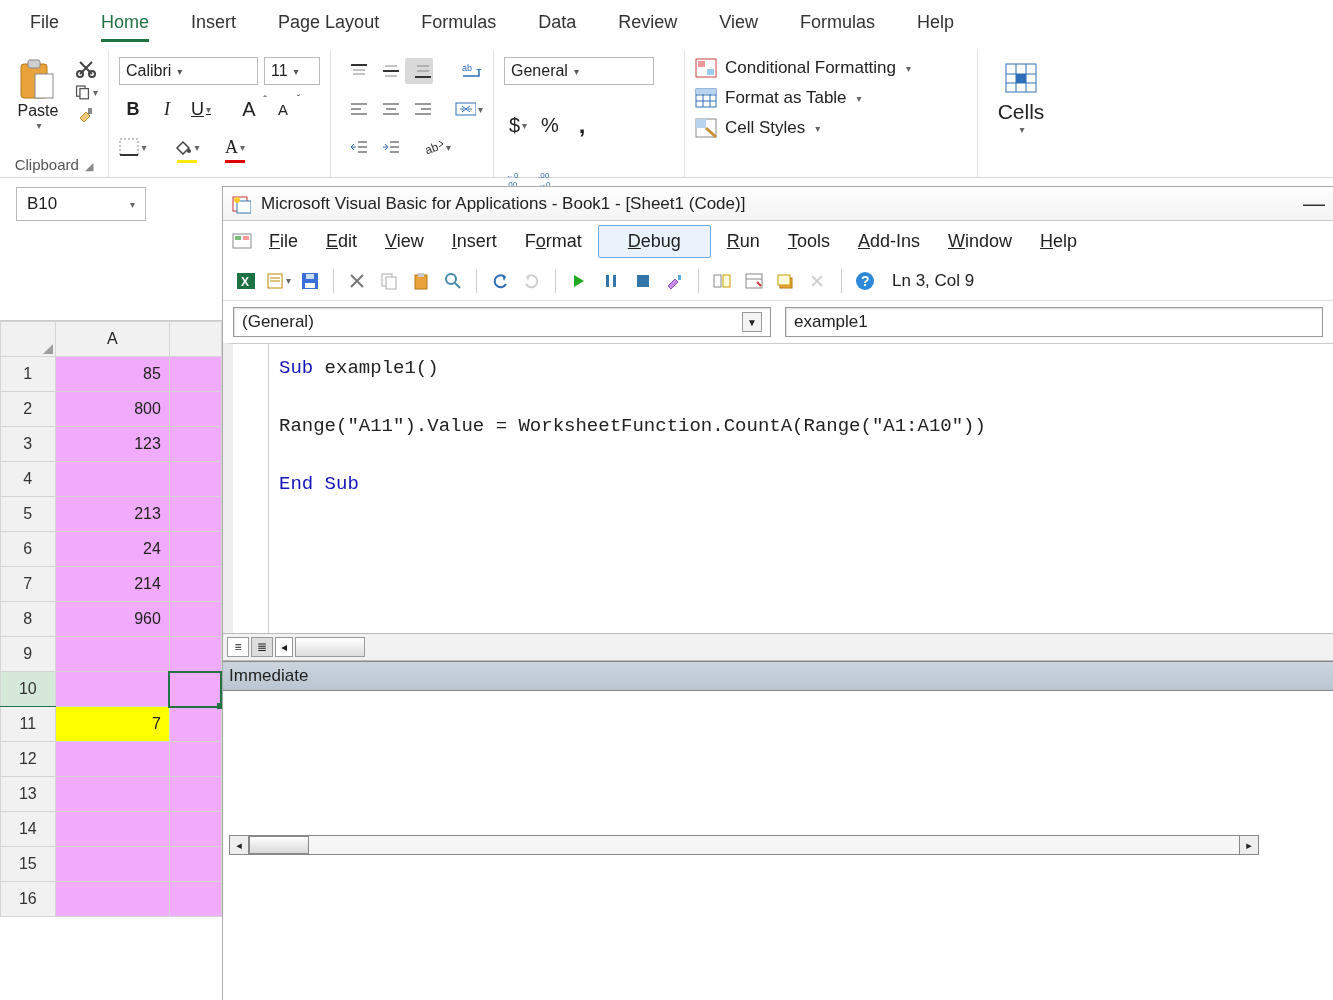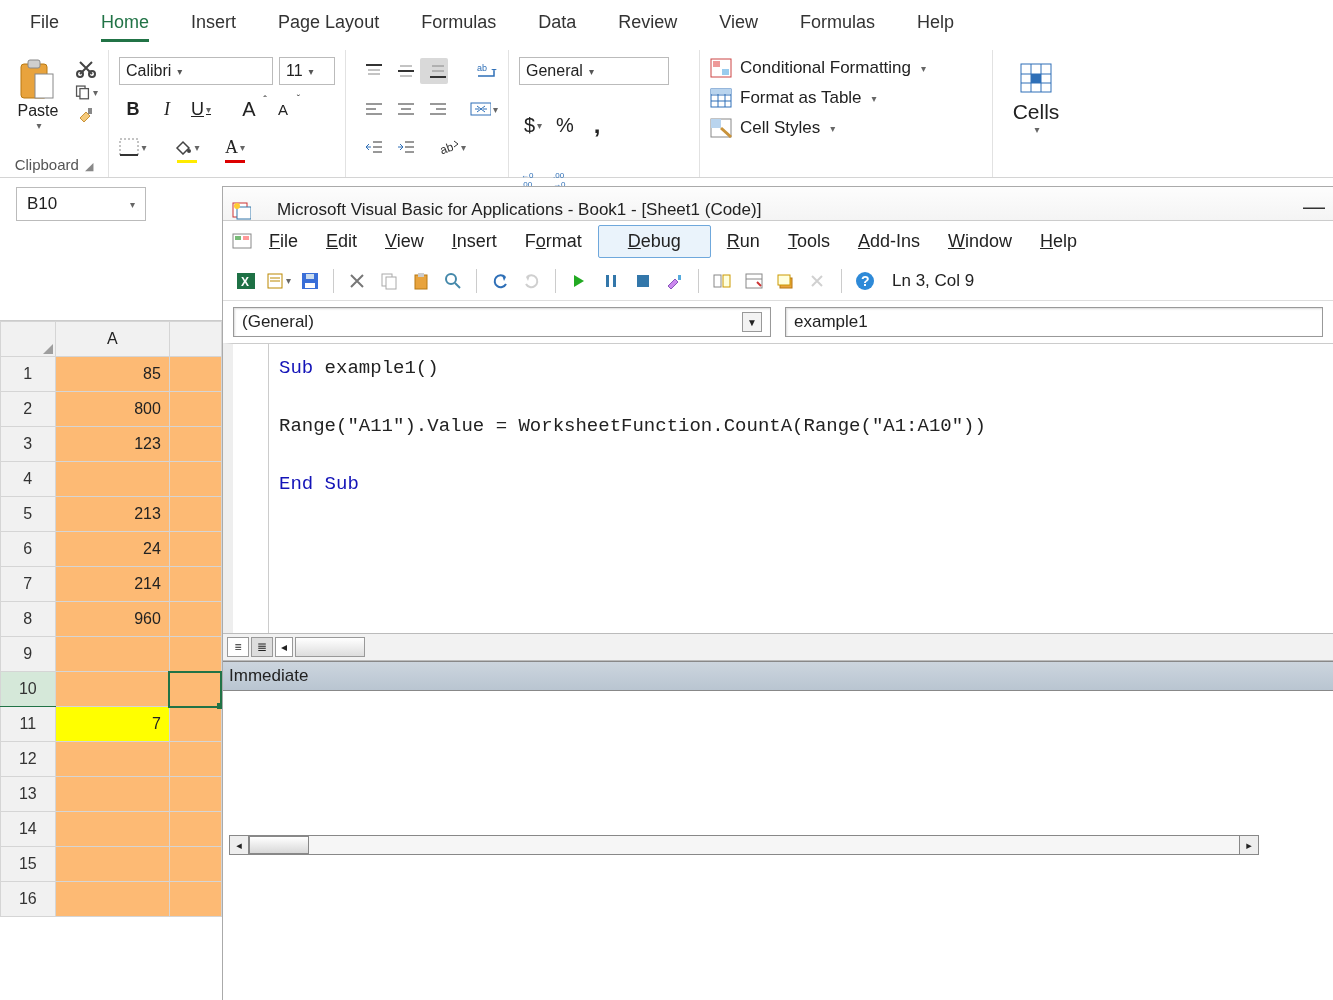--- a/index.html
+++ b/index.html
@@ -117,39 +117,39 @@
 
 
 .sheet{position:absolute; left:0; top:320px; width:222px; bottom:0; border-top:1px solid #ccc;}
 .sheet table{border-collapse:collapse;width:100%;}
 .sheet td,.sheet th{border:1px solid #d5d5d5;height:35px;font-size:16px;}
 .sheet th{background:#f1f1f1;font-weight:400;}
 .colhead{height:30px;}
 .corner{width:55px;background:#f1f1f1;border-right:1px solid #ccc;border-bottom:1px solid #ccc;position:relative;}
 .corner::after{content:"";position:absolute;right:2px;bottom:2px;border-left:10px solid transparent;border-bottom:10px solid #9e9e9e;}
 .rowhead{width:55px;background:#f1f1f1;text-align:center;color:#333;}
-.cell{padding:0 8px;text-align:right;background:#fdba74;}
+.cell{padding:0 8px;text-align:right;background:#f0abfc;}
 .rowhead.sel{background:#d5e8d9;border-top:1.5px solid #217346;border-bottom:1.5px solid #217346;margin-left:23px;}
 .cell-sel{border:2px solid #217346 !important;position:relative;}
 .cell-sel::after{content:"";position:absolute;right:-3px;bottom:-3px;width:6px;height:6px;background:#217346;}
 .hl{background:#ffff00 !important;}
 
 
 .vbe{
   position:absolute;
   left:222px; top:186px; right:0; bottom:0;
   background:#fff;
   border:1px solid #aaa;
   border-right:none;border-bottom:none;
   font-family:"Segoe UI",Arial,sans-serif;
 }
 .vbe-title{
   height:34px;background:linear-gradient(#fdfdfd,#f4f4f4);
   border-bottom:1px solid #ccc;
-  display:flex;align-items:flex-end;padding:0 8px;font-size:17px;gap:26px;
+  display:flex;align-items:center;padding:0 8px;font-size:17px;gap:10px;
 }
 .vbe-title .spacer{flex:1;}
 .vbe-menus{
   height:40px;display:flex;align-items:center;gap:4px;padding:0 8px;font-size:18px;
 }
 .vbe-menus .mitem{padding:6px 12px;cursor:pointer;}
 .vbe-menus .mitem.sel{border:1px solid #6fa8dc;background:#eaf3fb;border-radius:2px;padding:5px 29px;}
 .vbe-menus .mitem u{text-decoration:underline;}
 .vbe-toolbar{
   height:40px;display:flex;align-items:center;gap:6px;padding:0 10px;border-bottom:1px solid #ddd;
@@ -238,21 +238,21 @@
             </svg>
         </div>
       </div>
     </div>
     <div class="group-label"><span>Clipboard</span><span class="launcher">◢</span></div>
   </div>
 
   <div class="group">
     <div class="font-rows">
       <div class="font-row">
-        <div class="combo" style="width:154px">
+        <div class="combo" style="width:139px">
             <span>Calibri</span>
             <span class="arrow">▾</span>
           </div>
         <div class="combo" style="width:56px">
             <span>11</span>
             <span class="arrow">▾</span>
           </div>
       </div>
       <div class="font-row">
         <div class="btn-sm" style="font-weight:700">B</div>

